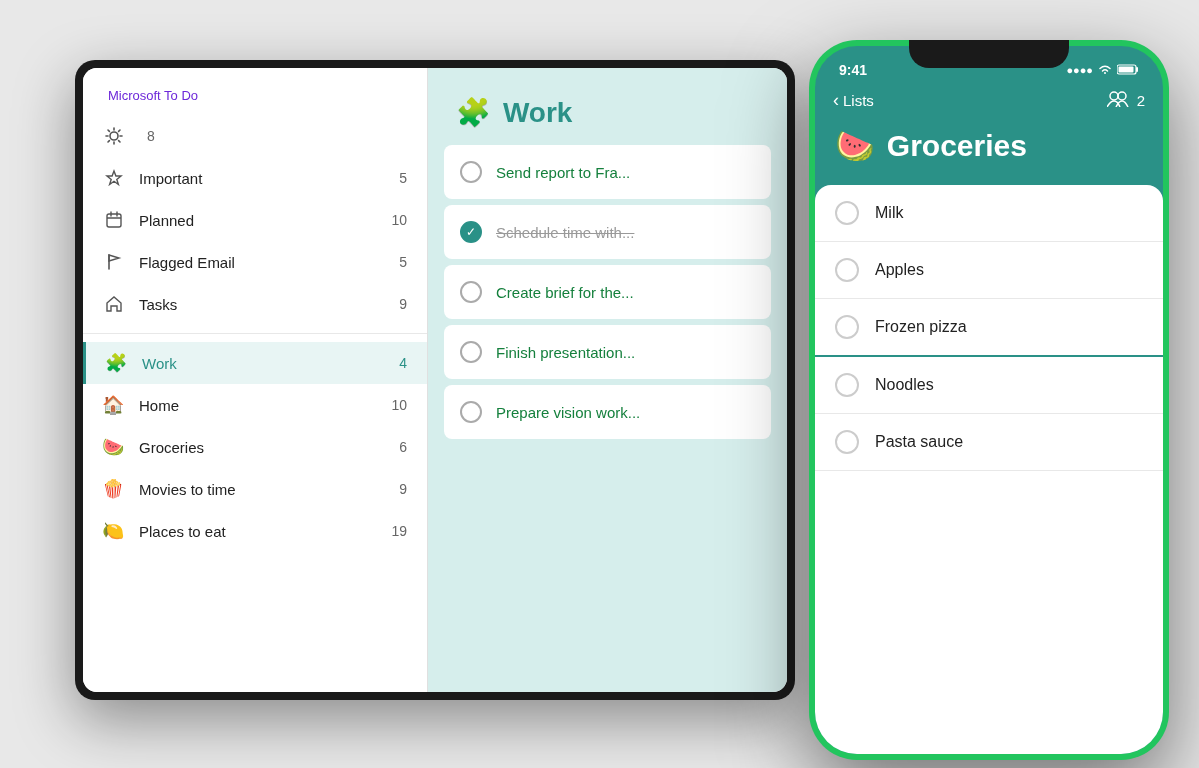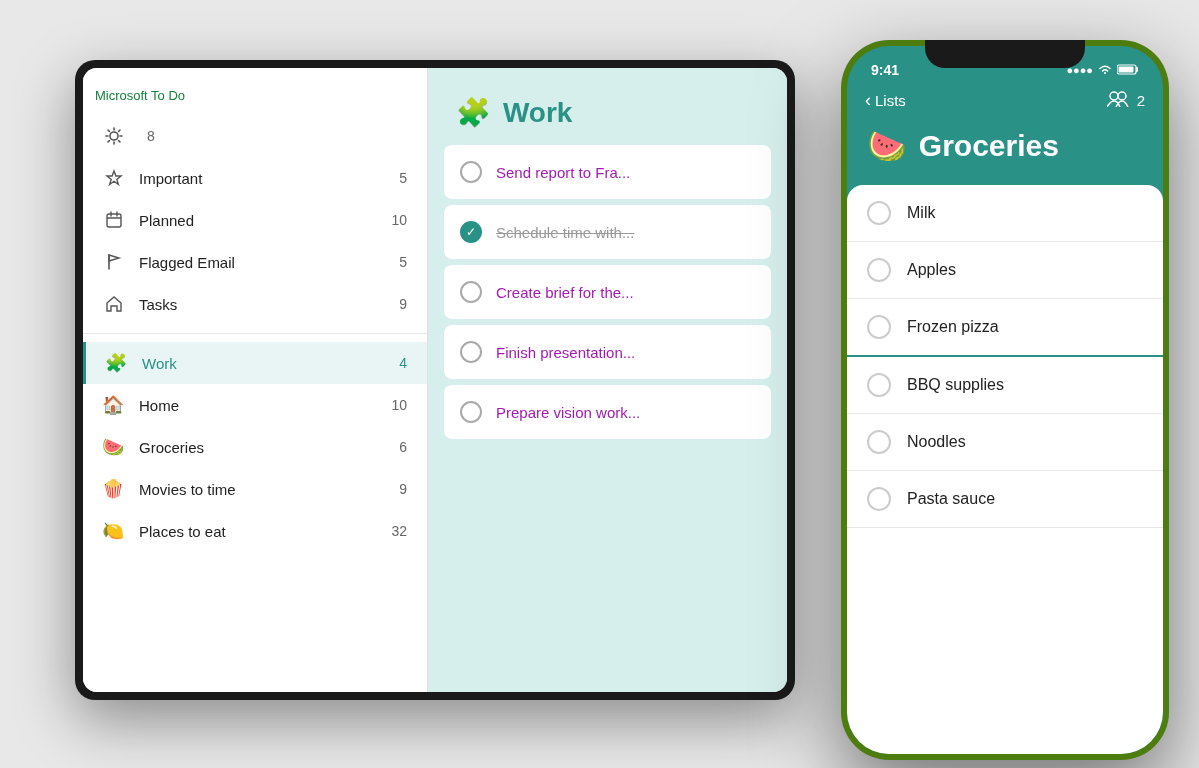--- a/index.html
+++ b/index.html
@@ -38,23 +38,23 @@
     
     .sidebar {
       width: 345px;
       min-width: 345px;
       background: white;
       display: flex;
       flex-direction: column;
       border-right: 1px solid #e0e0e0;
     }
     .sidebar-header {
-      padding: 20px 20px 12px 12px;
+      padding: 20px 20px 12px 25px;
       font-size: 13px;
-      color: #15803d;
+      color: #6d28d9;
       font-weight: 500;
     }
     .sidebar-user {
       display: flex;
       align-items: center;
       padding: 10px 20px;
       margin-bottom: 8px;
     }
     .avatar {
       width: 36px;
@@ -181,36 +181,36 @@
       justify-content: center;
     }
     .task-checkbox.checked {
       background: #2a9187;
       border-color: #2a9187;
       color: white;
       font-size: 12px;
     }
     .task-text {
       font-size: 15px;
-      color: #a21caf;
+      color: #15803d;
       flex: 1;
     }
     .task-text.strikethrough {
       text-decoration: line-through;
       color: #999;
     }
 
     
     .phone-device {
       position: absolute;
       right: 30px;
       top: 40px;
-      width: 328px;
+      width: 360px;
       height: 720px;
-      background: #4d7c0f;
+      background: #22c55e;
       border-radius: 48px;
       box-shadow: 0 30px 80px rgba(0,0,0,0.5);
     }
     .phone-notch {
       position: absolute;
       top: 0;
       left: 50%;
       transform: translateX(-50%);
       width: 160px;
       height: 28px;
@@ -414,21 +414,21 @@
 
         <div class="nav-item">
           <div class="nav-icon" style="font-size:18px;">🍿</div>
           <span class="nav-label">Movies to time</span>
           <span class="nav-count">9</span>
         </div>
 
         <div class="nav-item">
           <div class="nav-icon" style="font-size:18px;">🍋</div>
           <span class="nav-label">Places to eat</span>
-          <span class="nav-count">32</span>
+          <span class="nav-count">19</span>
         </div>
       </div>
     </div>
 
     <div class="main-content">
       <div class="main-header">
         <span class="list-emoji">🧩</span>
         <span class="list-title">Work</span>
       </div>
       <div class="tasks-list">
@@ -519,24 +519,20 @@
       <div class="phone-task-item">
         <div class="phone-task-checkbox"></div>
         <span class="phone-task-text">Apples</span>
       </div>
       <div class="phone-task-item" style="border-bottom: 2px solid #2a9187;">
         <div class="phone-task-checkbox"></div>
         <span class="phone-task-text">Frozen pizza</span>
       </div>
       <div class="phone-task-item">
         <div class="phone-task-checkbox"></div>
-        <span class="phone-task-text">BBQ supplies</span>
-      </div>
-      <div class="phone-task-item">
-        <div class="phone-task-checkbox"></div>
         <span class="phone-task-text">Noodles</span>
       </div>
       <div class="phone-task-item">
         <div class="phone-task-checkbox"></div>
         <span class="phone-task-text">Pasta sauce</span>
       </div>
     </div>
 
   </div>
 </div>

